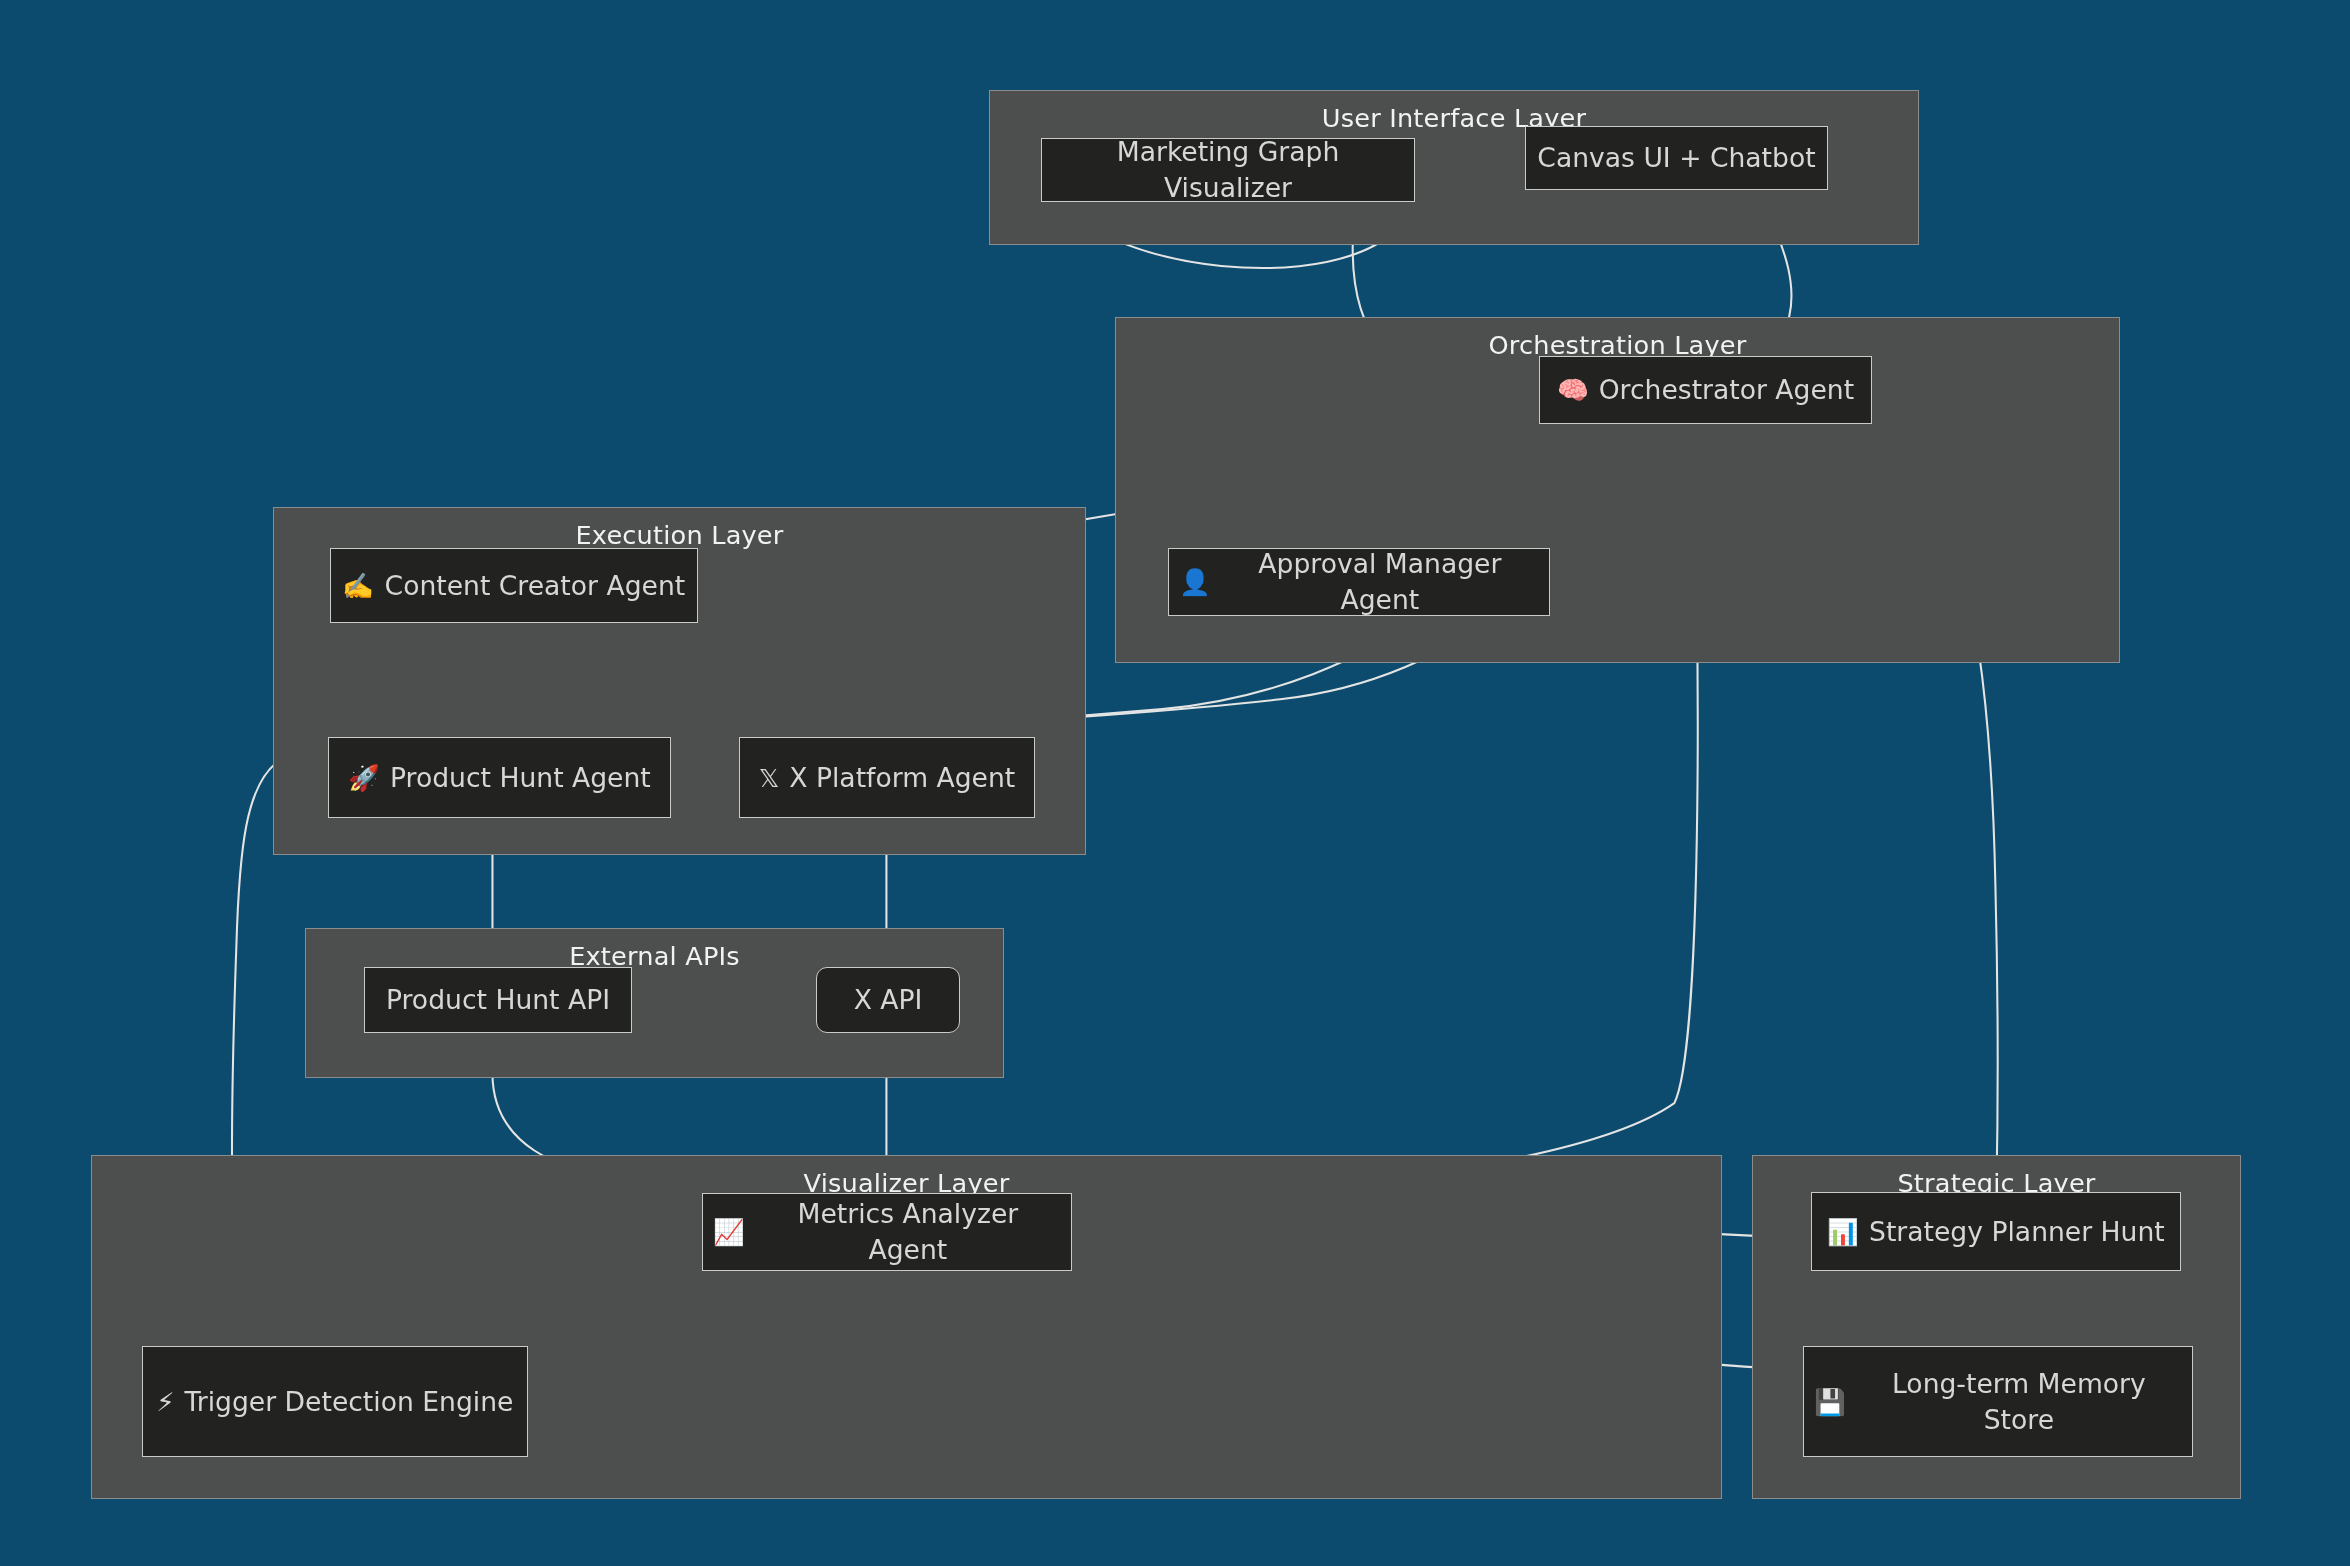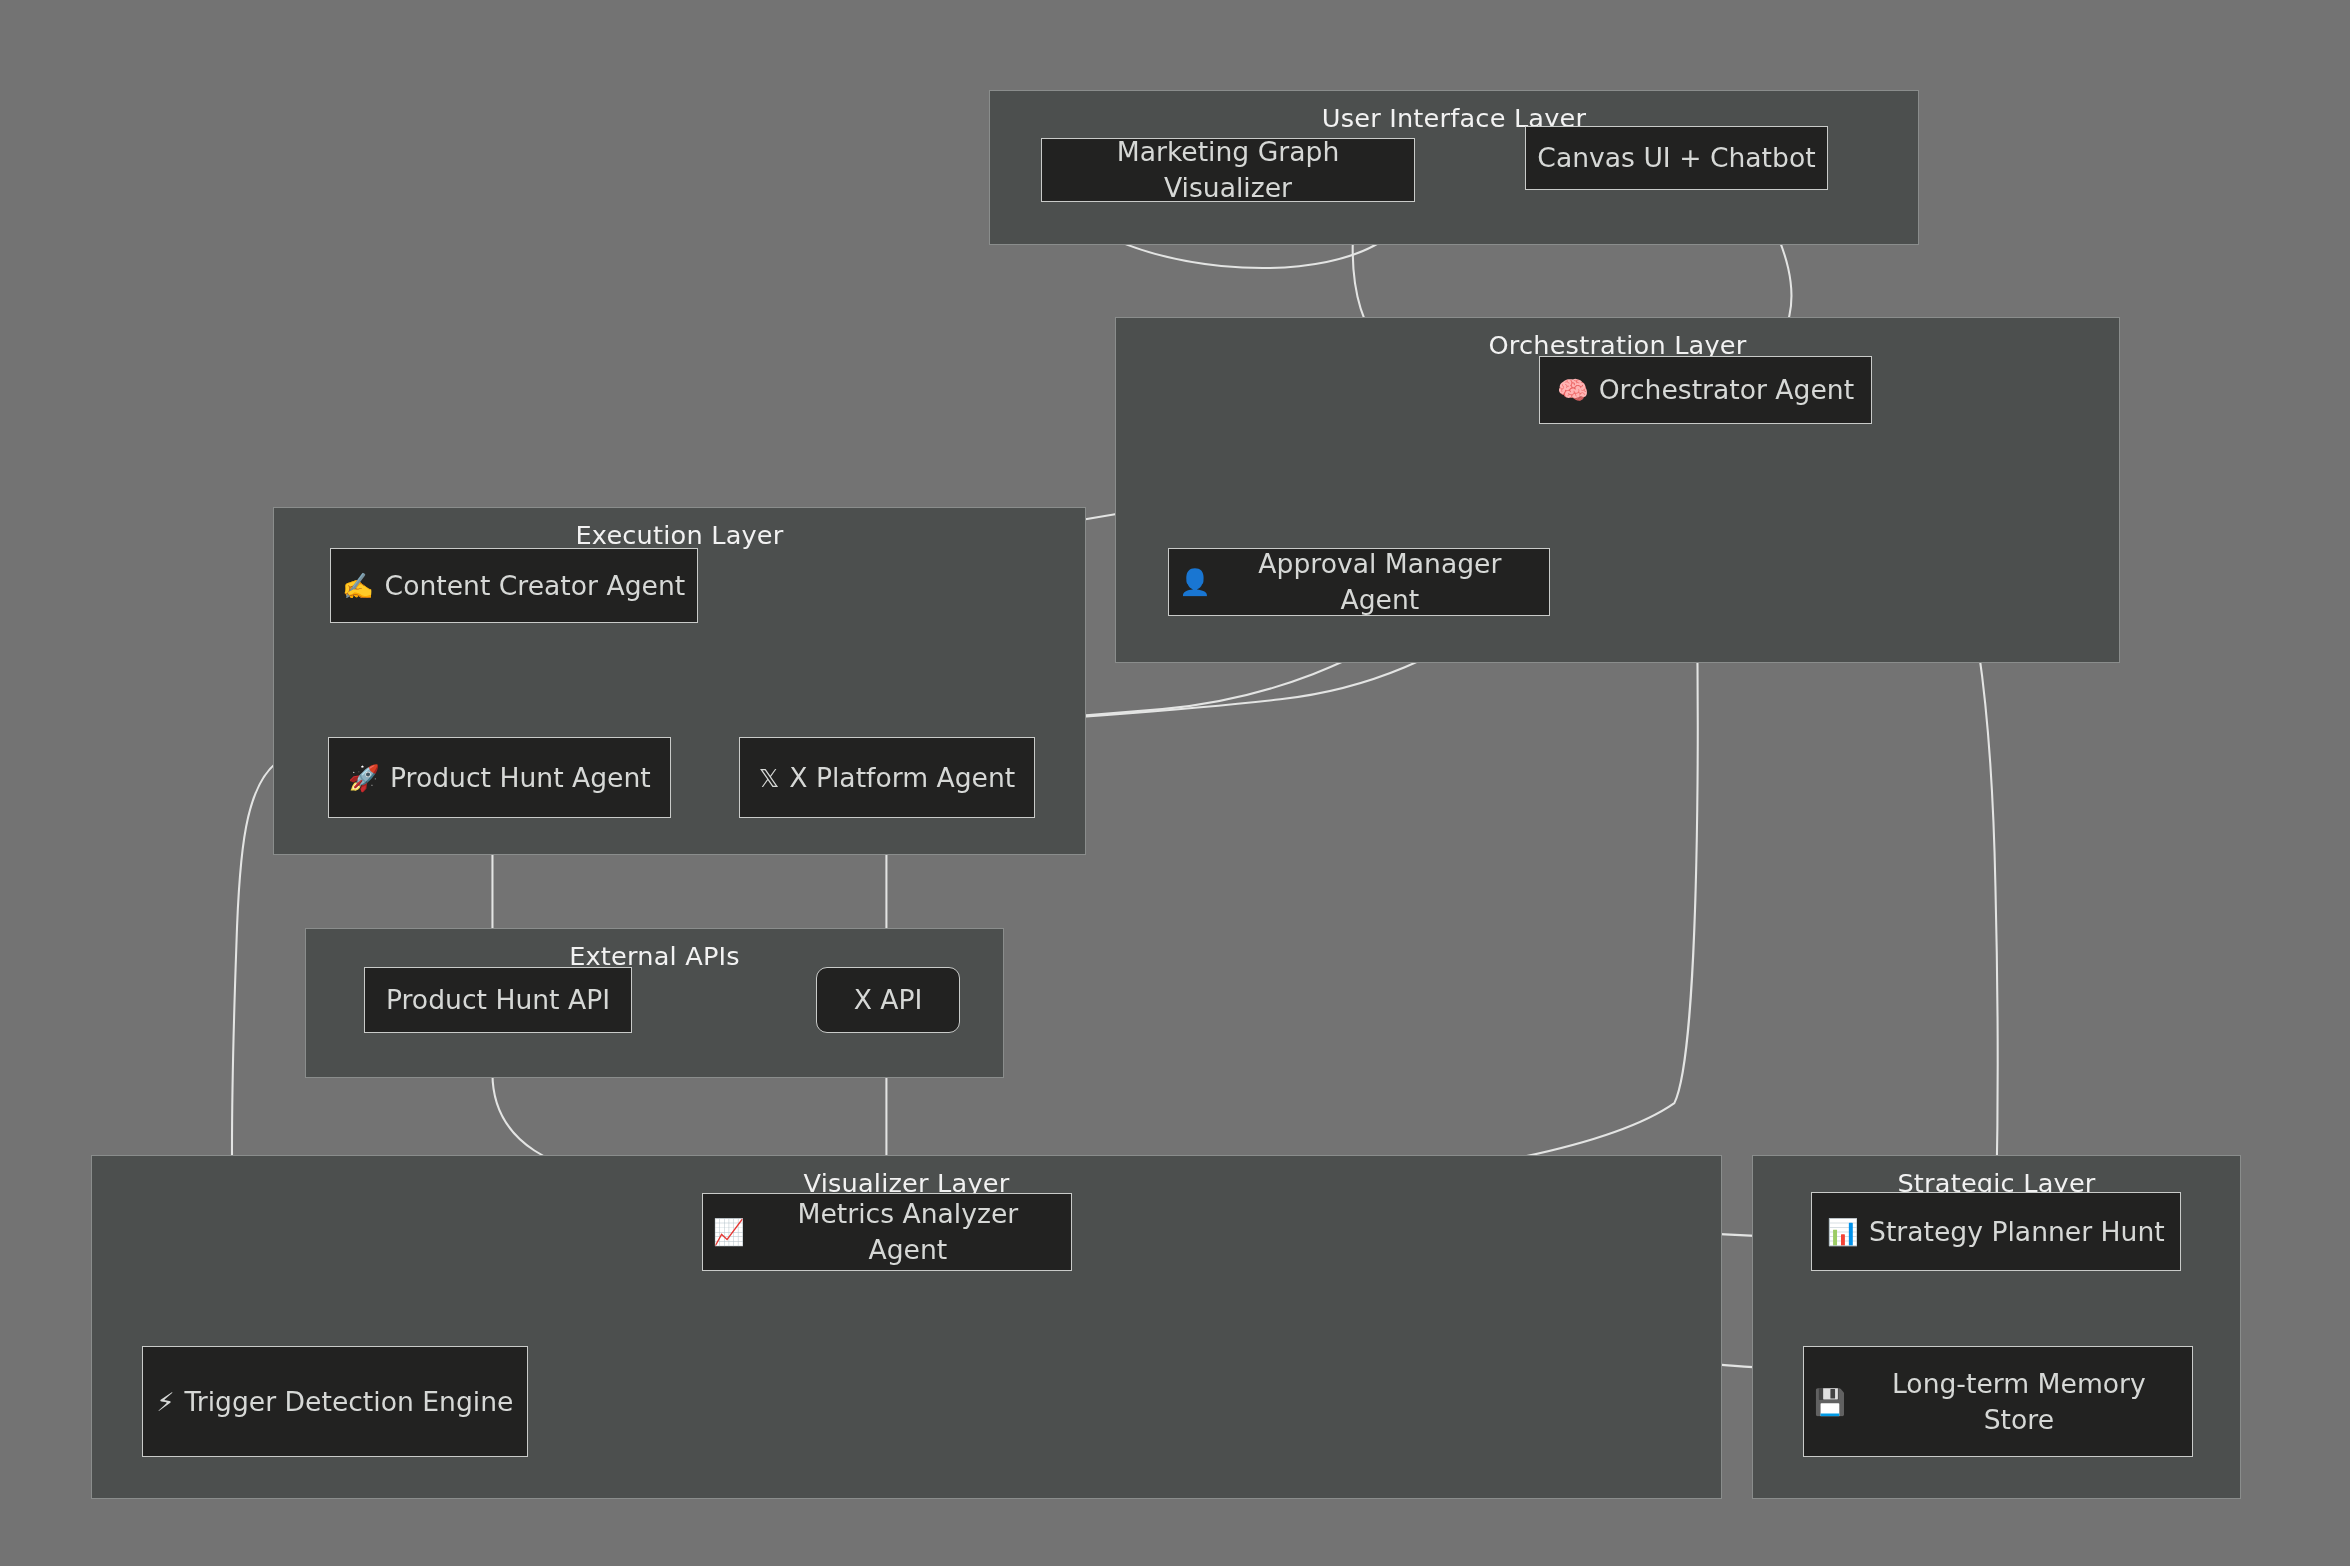--- a/index.html
+++ b/index.html
@@ -1,18 +1,18 @@
 <!DOCTYPE html>
 <html><head>
 <meta charset="utf-8">
 <style>
   html,body{margin:0;padding:0;background:#050b18;}
   body{width:2350px;height:1566px;overflow:hidden;
        font-family:"DejaVu Sans","Liberation Sans",sans-serif;}
-  #stage{position:relative;width:2350px;height:1566px;background:#737373;}
+  #stage{position:relative;width:2350px;height:1566px;background:#0c4a6e;}
   svg#wires{position:absolute;left:0;top:0;width:2350px;height:1566px;pointer-events:none;}
   .cluster{position:absolute;background:#4c4f4e;border:1.6px solid #8a8d8c;box-sizing:border-box;}
   .cluster-title{position:absolute;left:0;right:0;top:11.8px;text-align:center;
        color:#f2f2f2;font-size:25.6px;letter-spacing:0.2px;white-space:nowrap;}
   .node{position:absolute;background:#222221;border:1.7px solid #c9cbc9;box-sizing:border-box;
        display:flex;align-items:center;justify-content:center;text-align:center;
        color:#d6d8d6;font-size:26.6px;line-height:1.35;padding:3.9px 9.9px;}
   .node .ico{font-size:25.6px;margin-right:9.9px;line-height:1;display:inline-block;
        transform:translateY(1px);}
   .node .lbl{display:inline;}

